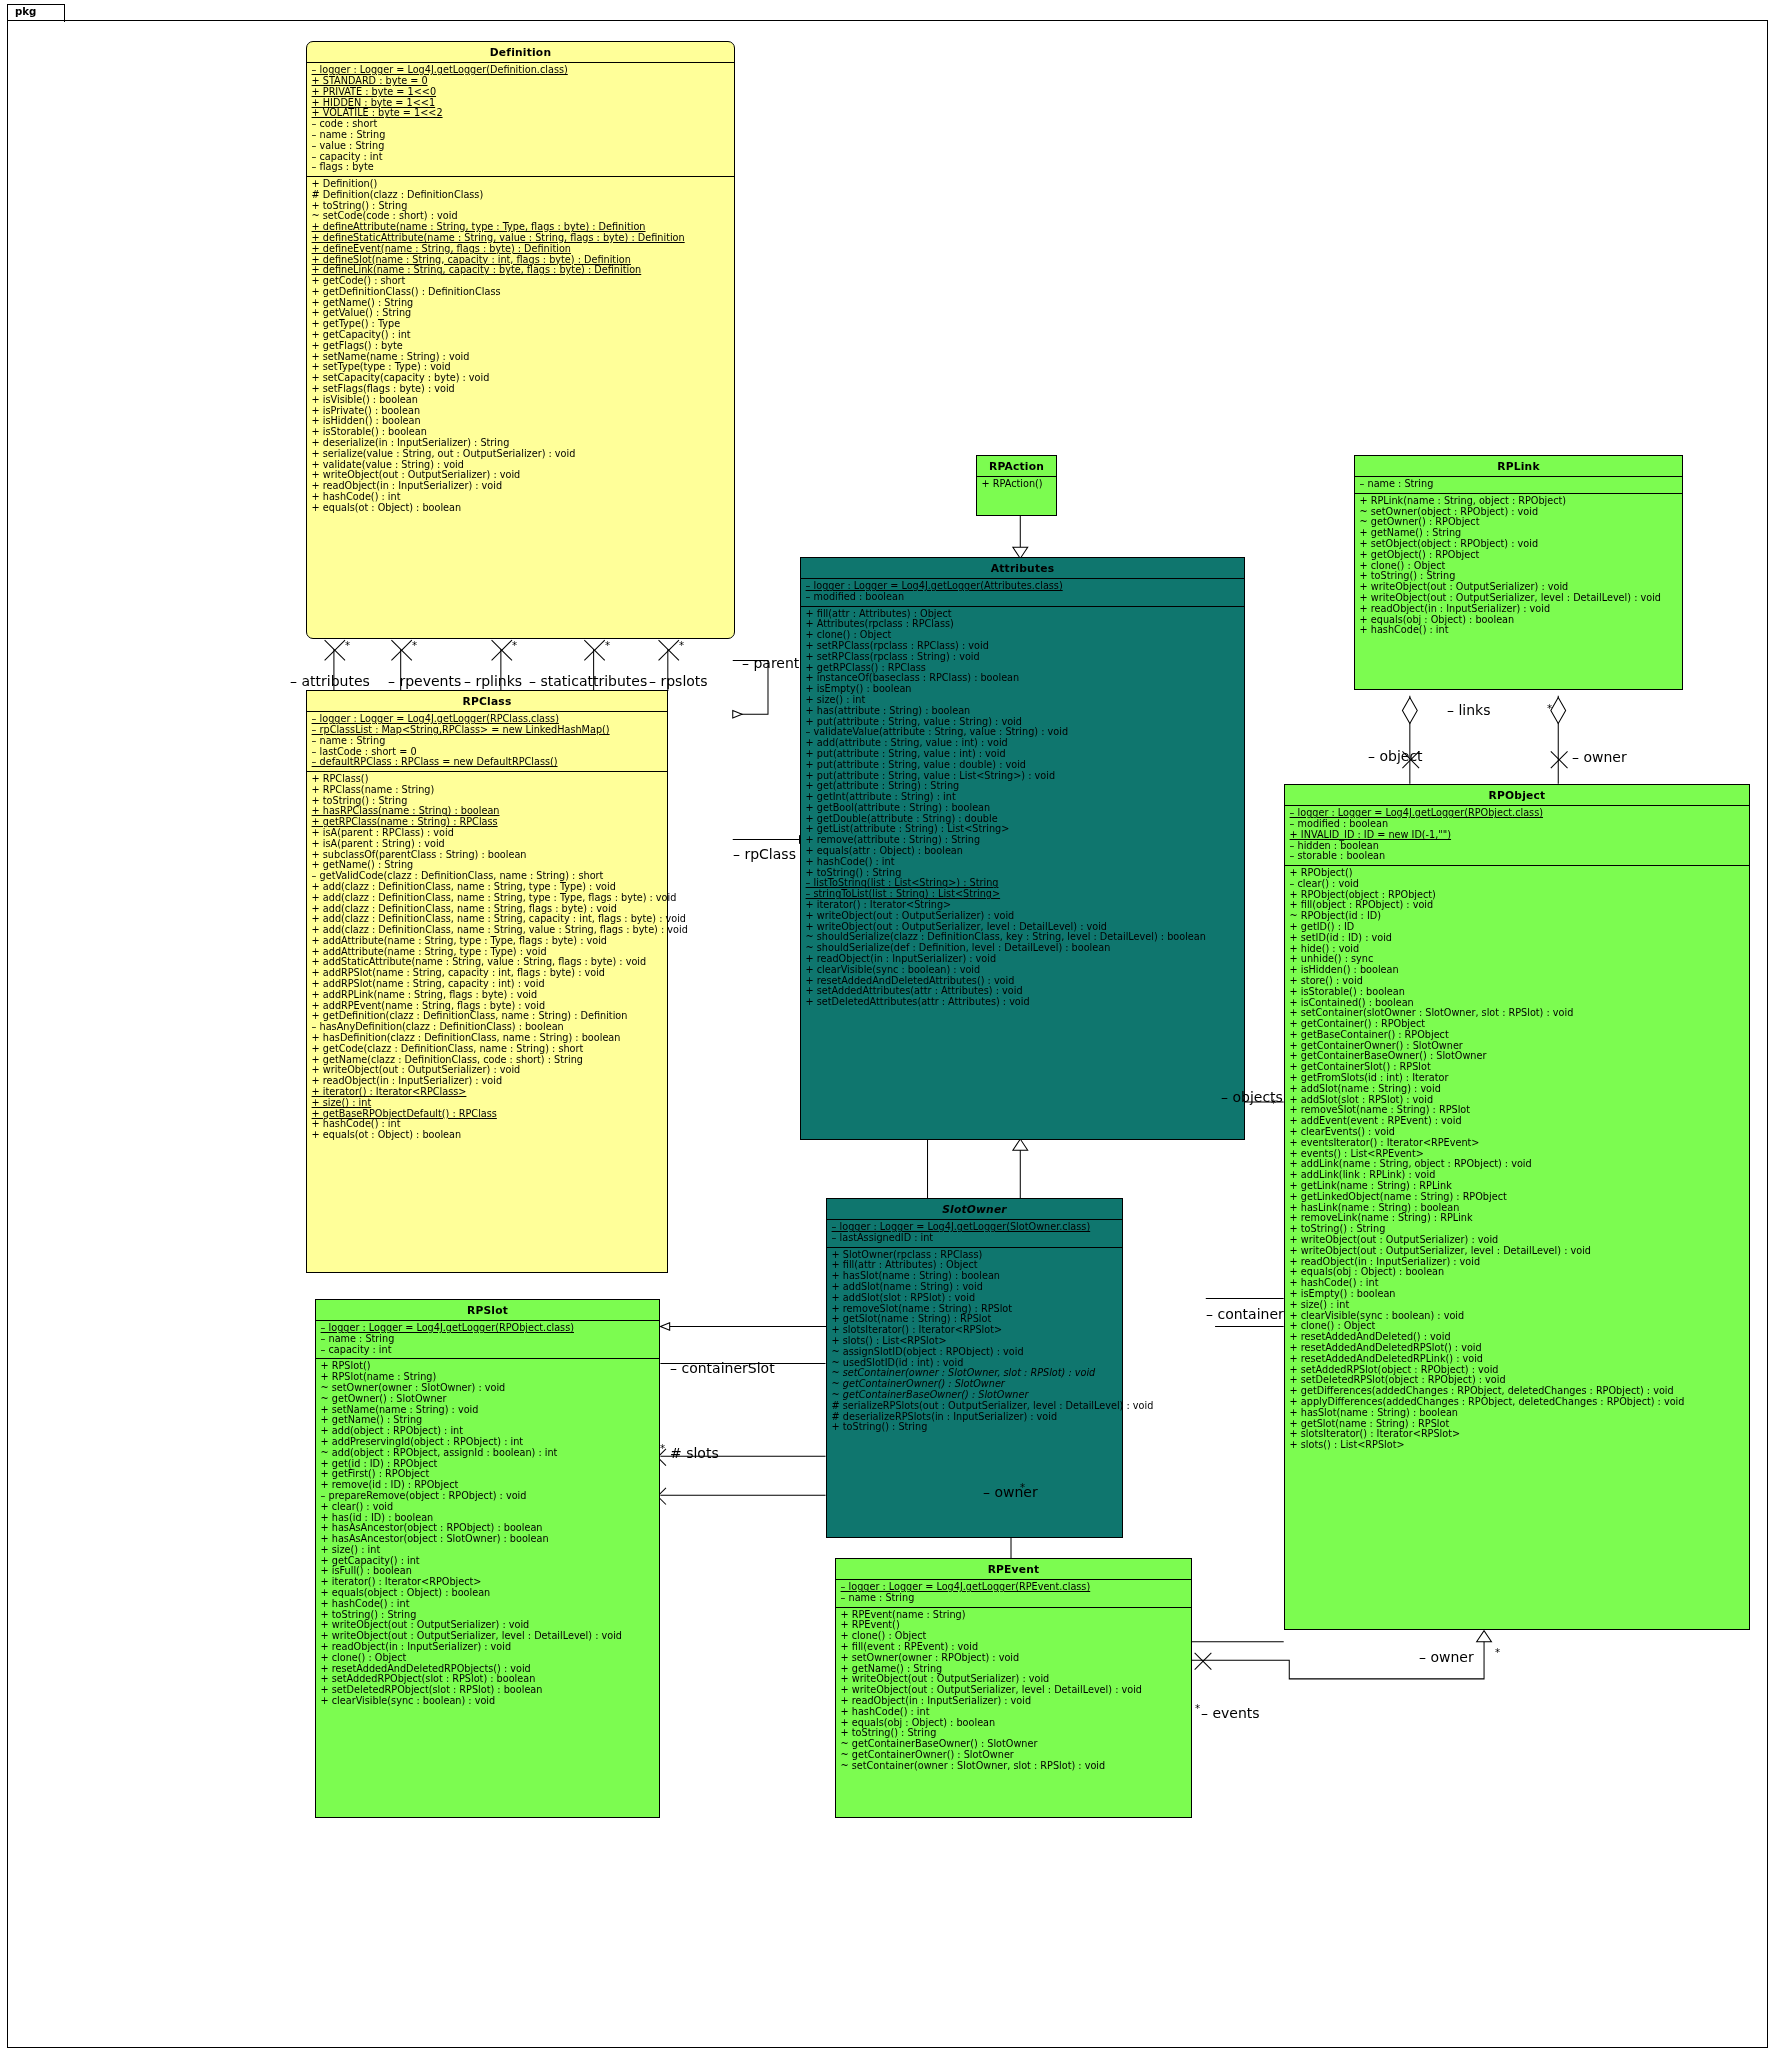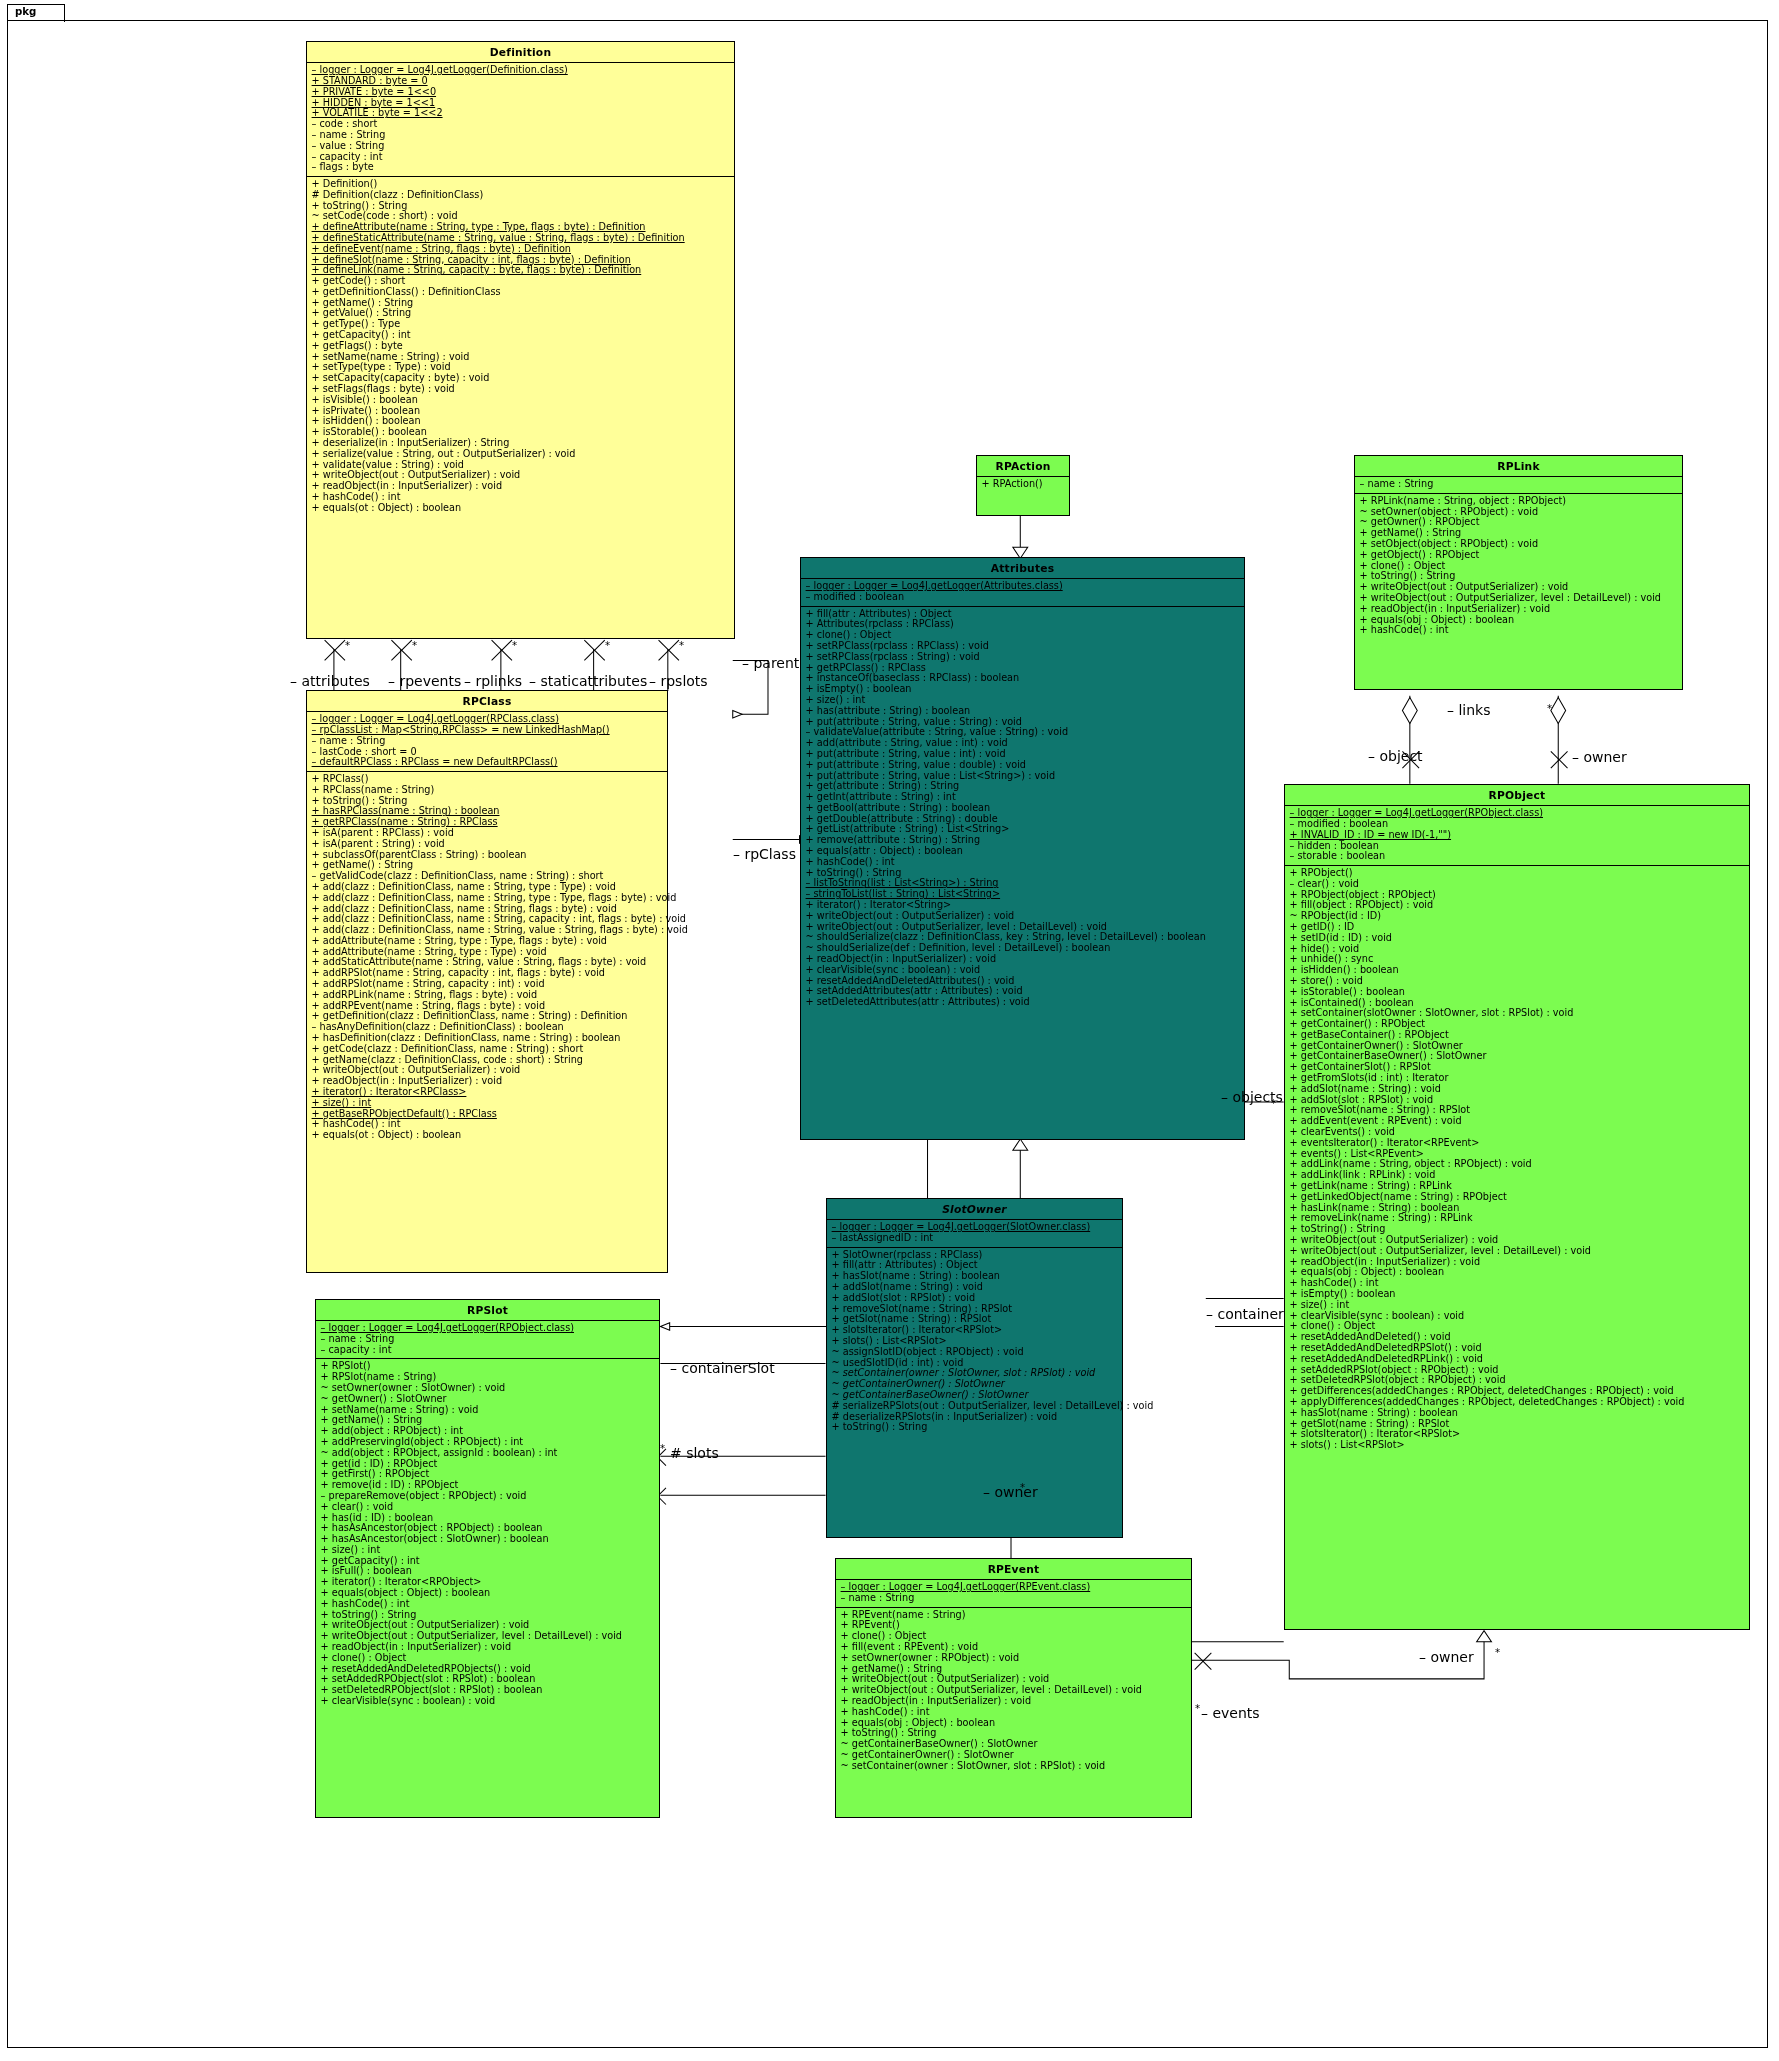--- a/index.html
+++ b/index.html
@@ -102,21 +102,21 @@
     <line x1="718" y1="1604" x2="700" y2="1622"></line>
 
     <polyline points="1285,1790 1390,1790 1390,1810 1600,1810 1600,1760"></polyline>
     <line x1="1288" y1="1782" x2="1306" y2="1800"></line>
     <line x1="1306" y1="1782" x2="1288" y2="1800"></line>
     <polygon class="hollow" points="1592,1770 1608,1770 1600,1758"></polygon>
 
     <polyline points="1384,1770 1285,1770"></polyline>
   </svg>
 
-  <div class="cls" style="left:306px;top:41px;width:429px;height:598px;">
+  <div class="cls" style="left:306px;top:41px;width:429px;height:598px;border-radius:7px;">
     <div class="cls-title">Definition</div>
     <div class="sep compartment">
         <div class="m u">– logger : Logger = Log4J.getLogger(Definition.class)</div>
         <div class="m u">+ STANDARD : byte = 0</div>
         <div class="m u">+ PRIVATE : byte = 1&lt;&lt;0</div>
         <div class="m u">+ HIDDEN : byte = 1&lt;&lt;1</div>
         <div class="m u">+ VOLATILE : byte = 1&lt;&lt;2</div>
         <div class="m">– code : short</div>
         <div class="m">– name : String</div>
         <div class="m">– value : String</div>
@@ -198,21 +198,21 @@
         <div class="m">+ writeObject(out : OutputSerializer) : void</div>
         <div class="m">+ readObject(in : InputSerializer) : void</div>
         <div class="m u">+ iterator() : Iterator&lt;RPClass&gt;</div>
         <div class="m u">+ size() : int</div>
         <div class="m u">+ getBaseRPObjectDefault() : RPClass</div>
         <div class="m">+ hashCode() : int</div>
         <div class="m">+ equals(ot : Object) : boolean</div>
       </div>
   </div>
 
-  <div class="cls green" style="left:976px;top:455px;width:94px;height:61px;">
+  <div class="cls green" style="left:976px;top:455px;width:81px;height:61px;">
     <div class="cls-title">RPAction</div>
     <div class="sep compartment">
         <div class="m">+ RPAction()</div>
       </div>
   </div>
 
   <div class="cls white" style="left:800px;top:557px;width:445px;height:583px;">
     <div class="cls-title">Attributes</div>
     <div class="sep compartment">
         <div class="m u">– logger : Logger = Log4J.getLogger(Attributes.class)</div>

